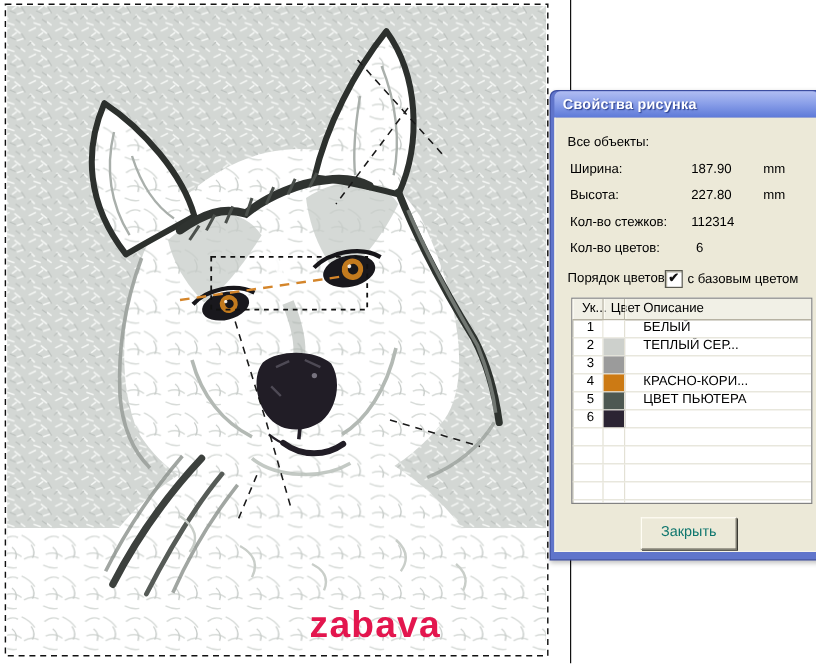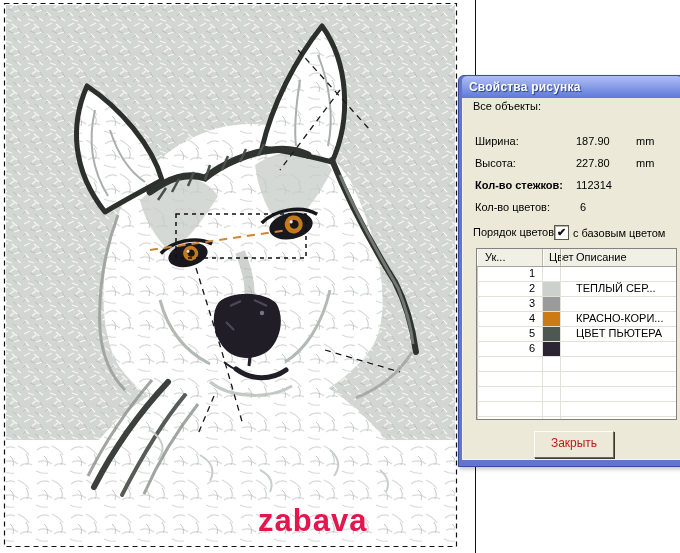--- a/index.html
+++ b/index.html
@@ -56,31 +56,31 @@
     box-sizing:border-box;overflow:hidden;
   }
   .thead{display:flex;height:17px;background:#f1f0e6;border-bottom:1px solid #a7a493;}
   .th{
     box-sizing:border-box;line-height:16px;padding-left:6px;
     border-right:1px solid #bab7a7;box-shadow:inset 1px 0 0 #fffef6;
     font-size:11px;
   }
   .trow{display:flex;height:14px;border-bottom:1px solid #e3e1d5;}
   .td{box-sizing:border-box;border-right:1px solid #e3e1d5;line-height:13px;font-size:11px;overflow:hidden;white-space:nowrap;}
-  .c-num{width:66px;text-align:right;padding-right:7px;}
+  .c-num{width:26px;text-align:right;padding-right:7px;}
   .c-col{width:18px;}
   .c-desc{flex:1;padding-left:15px;border-right:none;}
   .th.c-num{text-align:left;padding-left:8px;padding-right:0;}
   
   .btn{
     position:absolute;left:71px;top:333px;width:78px;height:25px;
     background:#ece9d8;
     border:1px solid;border-color:#fffdf4 #6e6c61 #6e6c61 #fffdf4;
     box-shadow:1px 1px 0 #3b3a33;
-    font-family:"Liberation Sans", sans-serif;font-size:12px;color:#b91c1c;
+    font-family:"Liberation Sans", sans-serif;font-size:12px;color:#0f766e;
     text-align:center;line-height:23px;cursor:default;
   }
 </style>
 </head>
 <body>
 
 <div id="canvas-wrap">
 <svg width="680" height="553" viewBox="0 0 680 553" xmlns="http://www.w3.org/2000/svg">
   <defs>
     <pattern id="tex" width="22" height="22" patternUnits="userSpaceOnUse">
@@ -185,31 +185,31 @@
   <text x="258" y="531" font-family="Liberation Sans, sans-serif" font-size="31" font-weight="bold" fill="#e3164e" letter-spacing="1">zabava</text>
 </svg>
 </div>
 
 <div class="dialog">
   <div class="titlebar">
     <span>Свойства рисунка</span>
   </div>
   <div class="dialog-body">
 
-    <div class="lbl" style="left:10px;top:2px;">Все объекты:</div>
+    <div class="lbl" style="left:10px;top:15px;">Все объекты:</div>
 
     <div class="lbl" style="left:12px;top:37px;">Ширина:</div>
     <div class="val" style="left:113px;top:37px;">187.90</div>
     <div class="val" style="left:173px;top:37px;">mm</div>
 
     <div class="lbl" style="left:12px;top:59px;">Высота:</div>
     <div class="val" style="left:113px;top:59px;">227.80</div>
     <div class="val" style="left:173px;top:59px;">mm</div>
 
-    <div class="lbl" style="left:12px;top:81px;font-weight:bold;">Кол-во стежков:</div>
+    <div class="lbl" style="left:12px;top:81px;">Кол-во стежков:</div>
     <div class="val" style="left:113px;top:81px;text-align:center;">112314</div>
 
     <div class="lbl" style="left:12px;top:103px;">Кол-во цветов:</div>
     <div class="val" style="left:117px;top:103px;">6</div>
 
     <div class="lbl" style="left:10px;top:128px;">Порядок цветов:</div>
     <div class="checkbox" style="left:91px;top:127px;">
       <span>✔</span>
     </div>
     <div class="lbl" style="left:110px;top:129px;">с базовым цветом</div>
@@ -217,20 +217,21 @@
     <div class="ctable">
       <div class="thead">
         <div class="th c-num">Ук...</div>
         <div class="th c-col">Цвет</div>
         <div class="th c-desc">Описание</div>
       </div>
 
       <div class="trow">
         <div class="td c-num">1</div>
         <div class="td c-col" style="background: rgb(255, 255, 255);"></div>
+        <div class="td c-desc">БЕЛЫЙ</div>
       </div>
       <div class="trow">
         <div class="td c-num">2</div>
         <div class="td c-col" style="background: rgb(205, 208, 204);"></div>
         <div class="td c-desc">ТЕПЛЫЙ СЕР...</div>
       </div>
       <div class="trow">
         <div class="td c-num">3</div>
         <div class="td c-col" style="background: rgb(155, 155, 155);"></div>
       </div>

